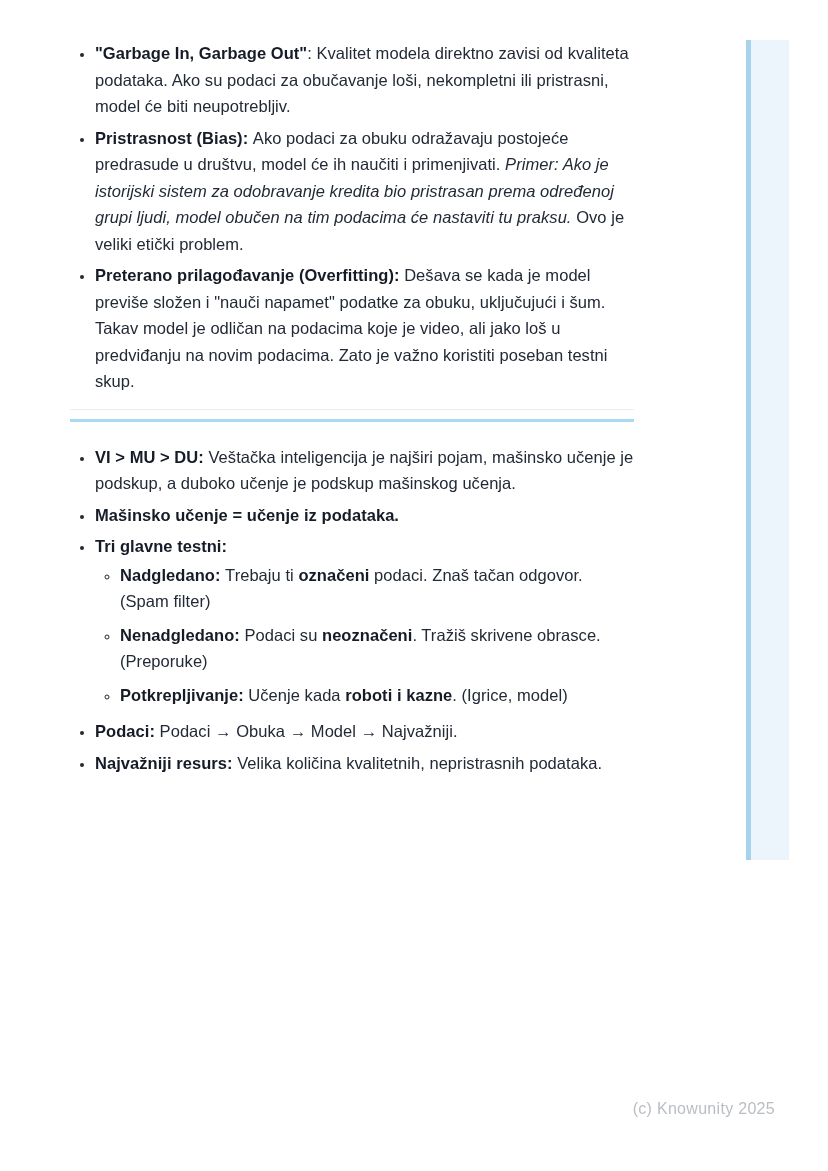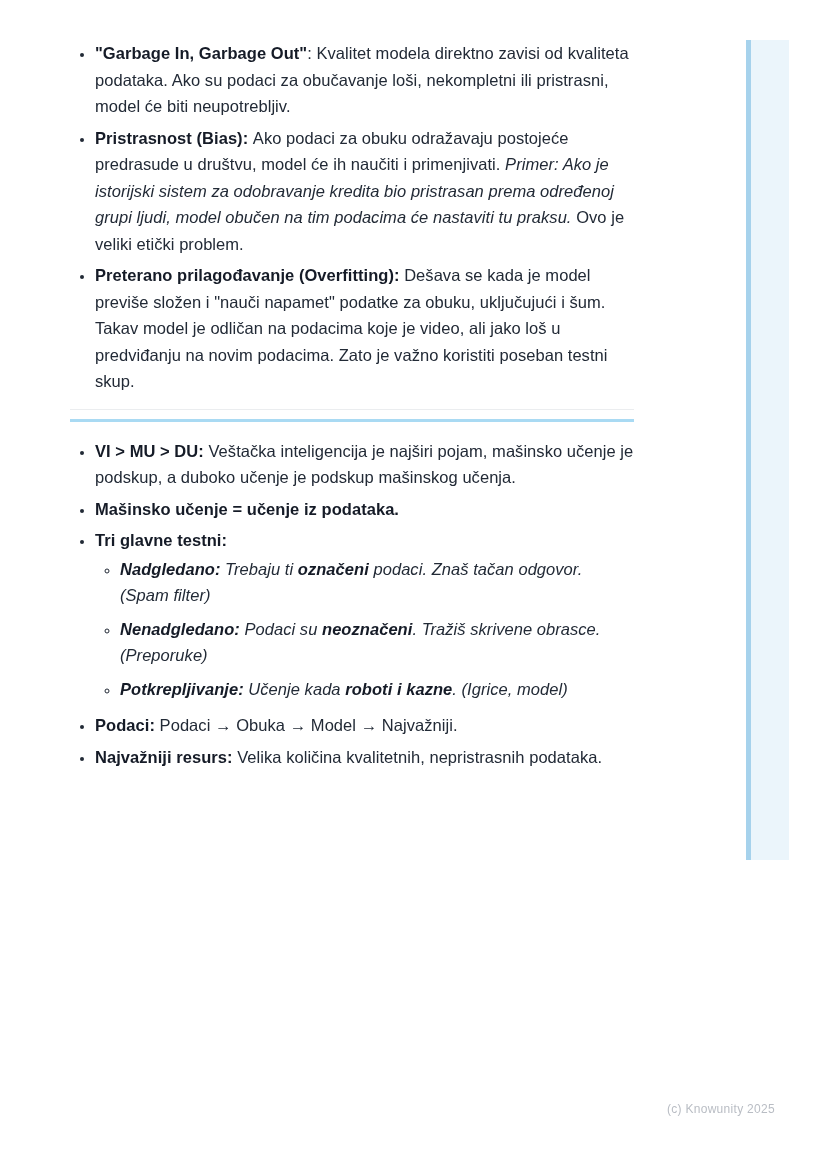--- a/index.html
+++ b/index.html
@@ -41,21 +41,20 @@
     padding: 0 0 0 25px;
     list-style: disc outside;
   }
   ul.list li { margin: 0 0 5px 0; }
   ul.list li::marker { color: var(--body-text); font-size: 14px; }
 
   ul.sub-list {
     margin: 2px 0 10px 0;
     padding: 0 0 0 25px;
     list-style: circle outside;
-    font-style: italic;
   }
   ul.sub-list li { margin: 0 0 7px 0; }
   ul.sub-list li::marker { color: var(--body-text); font-size: 14px; }
 
   .seg-b { font-weight: 700; color: var(--bold-text); }
   .seg-i { font-style: italic; }
 
   .divider {
     border: none;
     border-top: 1px solid var(--divider);
@@ -70,21 +69,21 @@
     letter-spacing: -0.3px;
     color: var(--heading-blue);
   }
 
   .heading-underline {
     height: 3px;
     margin-top: 9px;
     background: var(--heading-underline);
   }
 
-  #summary-list { margin-top: 16px; }
+  #summary-list { margin-top: 22px; }
 
   .side-panel {
     position: absolute;
     left: 746px;
     top: 40px;
     width: 43px;
     height: 820px;
     background: var(--side-panel-fill);
   }
   .side-line {
@@ -93,21 +92,21 @@
     top: 0;
     width: 5px;
     height: 100%;
     background: var(--side-panel-line);
   }
 
   .footer {
     position: absolute;
     top: 1101px;
     right: 53px;
-    font-size: 12px;
+    font-size: 16px;
     line-height: 16px;
     letter-spacing: 0.3px;
     color: var(--footer-text);
   }
 </style>
 </head>
 <body>
 
 <div class="page">
 

